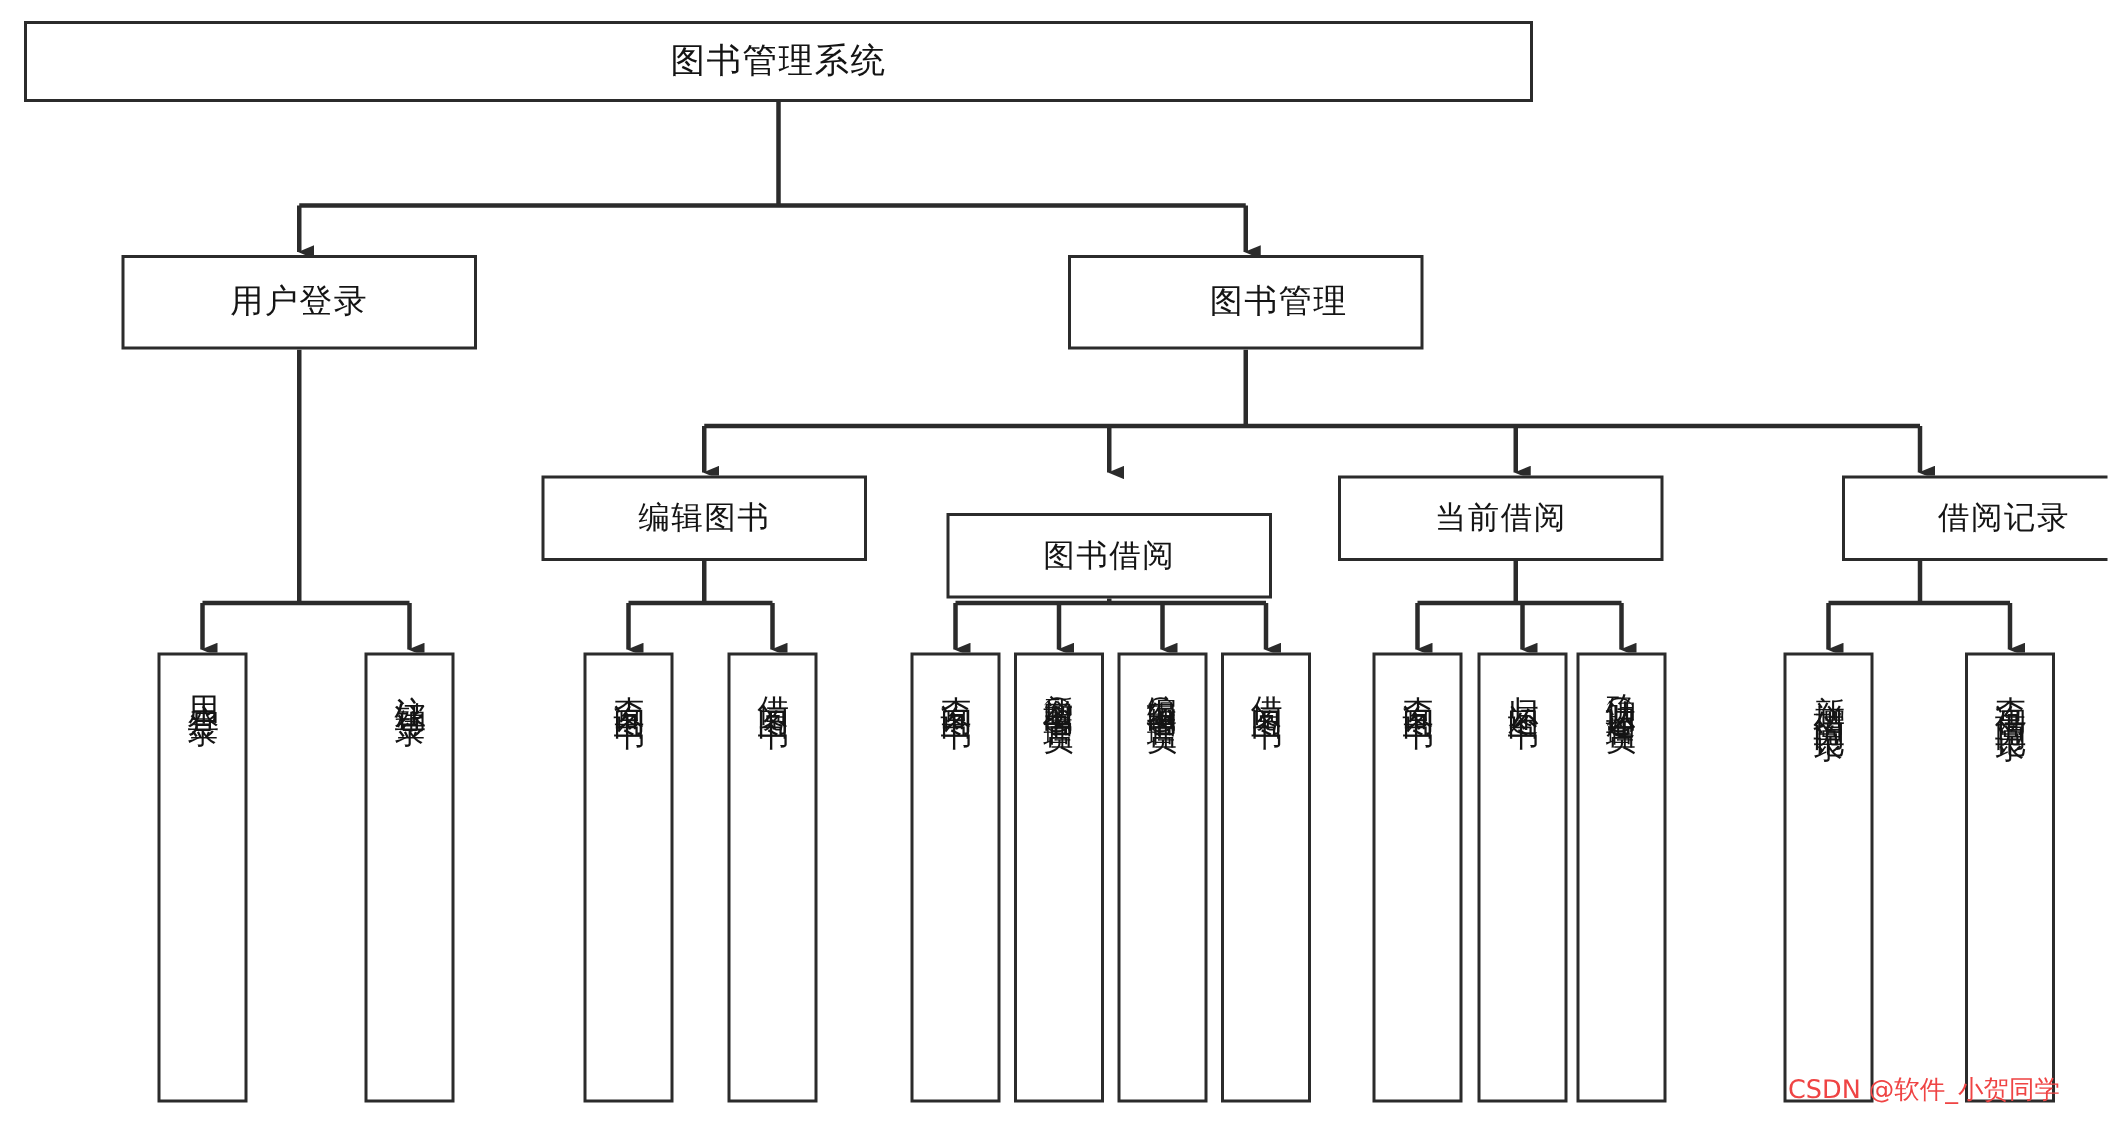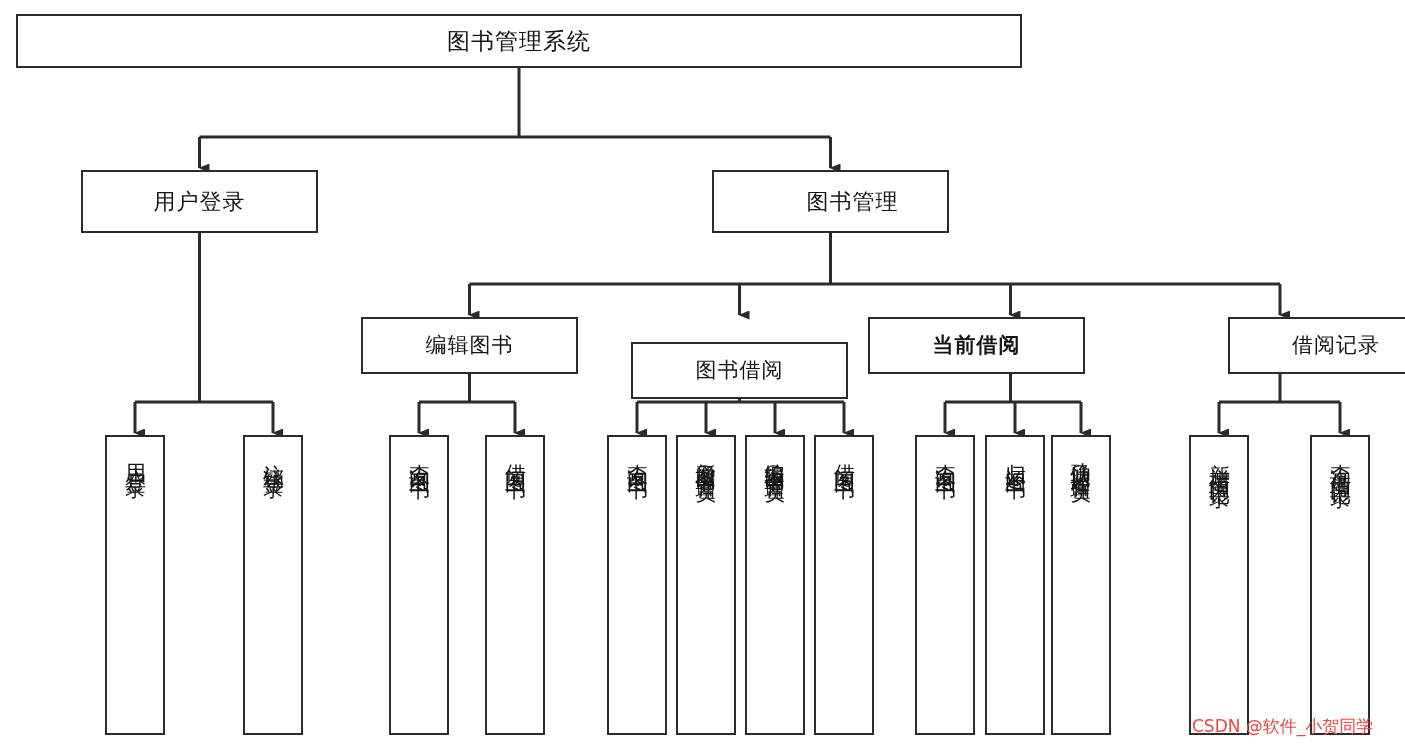--- a/index.html
+++ b/index.html
@@ -115,21 +115,21 @@
       </div>
       <div class="node-box level-2" style="left: 712px; top: 170px; width: 237px; height: 63px; padding-left: 44px;">
         <span class="node-label">图书管理</span>
       </div>
       <div class="node-box level-3" style="left: 361px; top: 317px; width: 217px; height: 57px;">
         <span class="node-label">编辑图书</span>
       </div>
       <div class="node-box level-3" style="left: 631px; top: 317px; width: 217px; height: 57px; margin-top: 25px;">
         <span class="node-label">图书借阅</span>
       </div>
-      <div class="node-box level-3" style="left: 868px; top: 317px; width: 217px; height: 57px; font-weight: bold;">
+      <div class="node-box level-3" style="left: 892px; top: 317px; width: 217px; height: 57px;">
         <span class="node-label">当前借阅</span>
       </div>
       <div class="node-box level-3" style="left: 1228px; top: 317px; width: 216px; height: 57px;">
         <span class="node-label">借阅记录</span>
       </div>
       <div class="node-box level-4 leaf" style="left: 105px; top: 435px; width: 60px; height: 300px;">
         <span class="node-label">用户登录</span>
       </div>
       <div class="node-box level-4 leaf" style="left: 243px; top: 435px; width: 60px; height: 300px;">
         <span class="node-label">注销登录</span>

